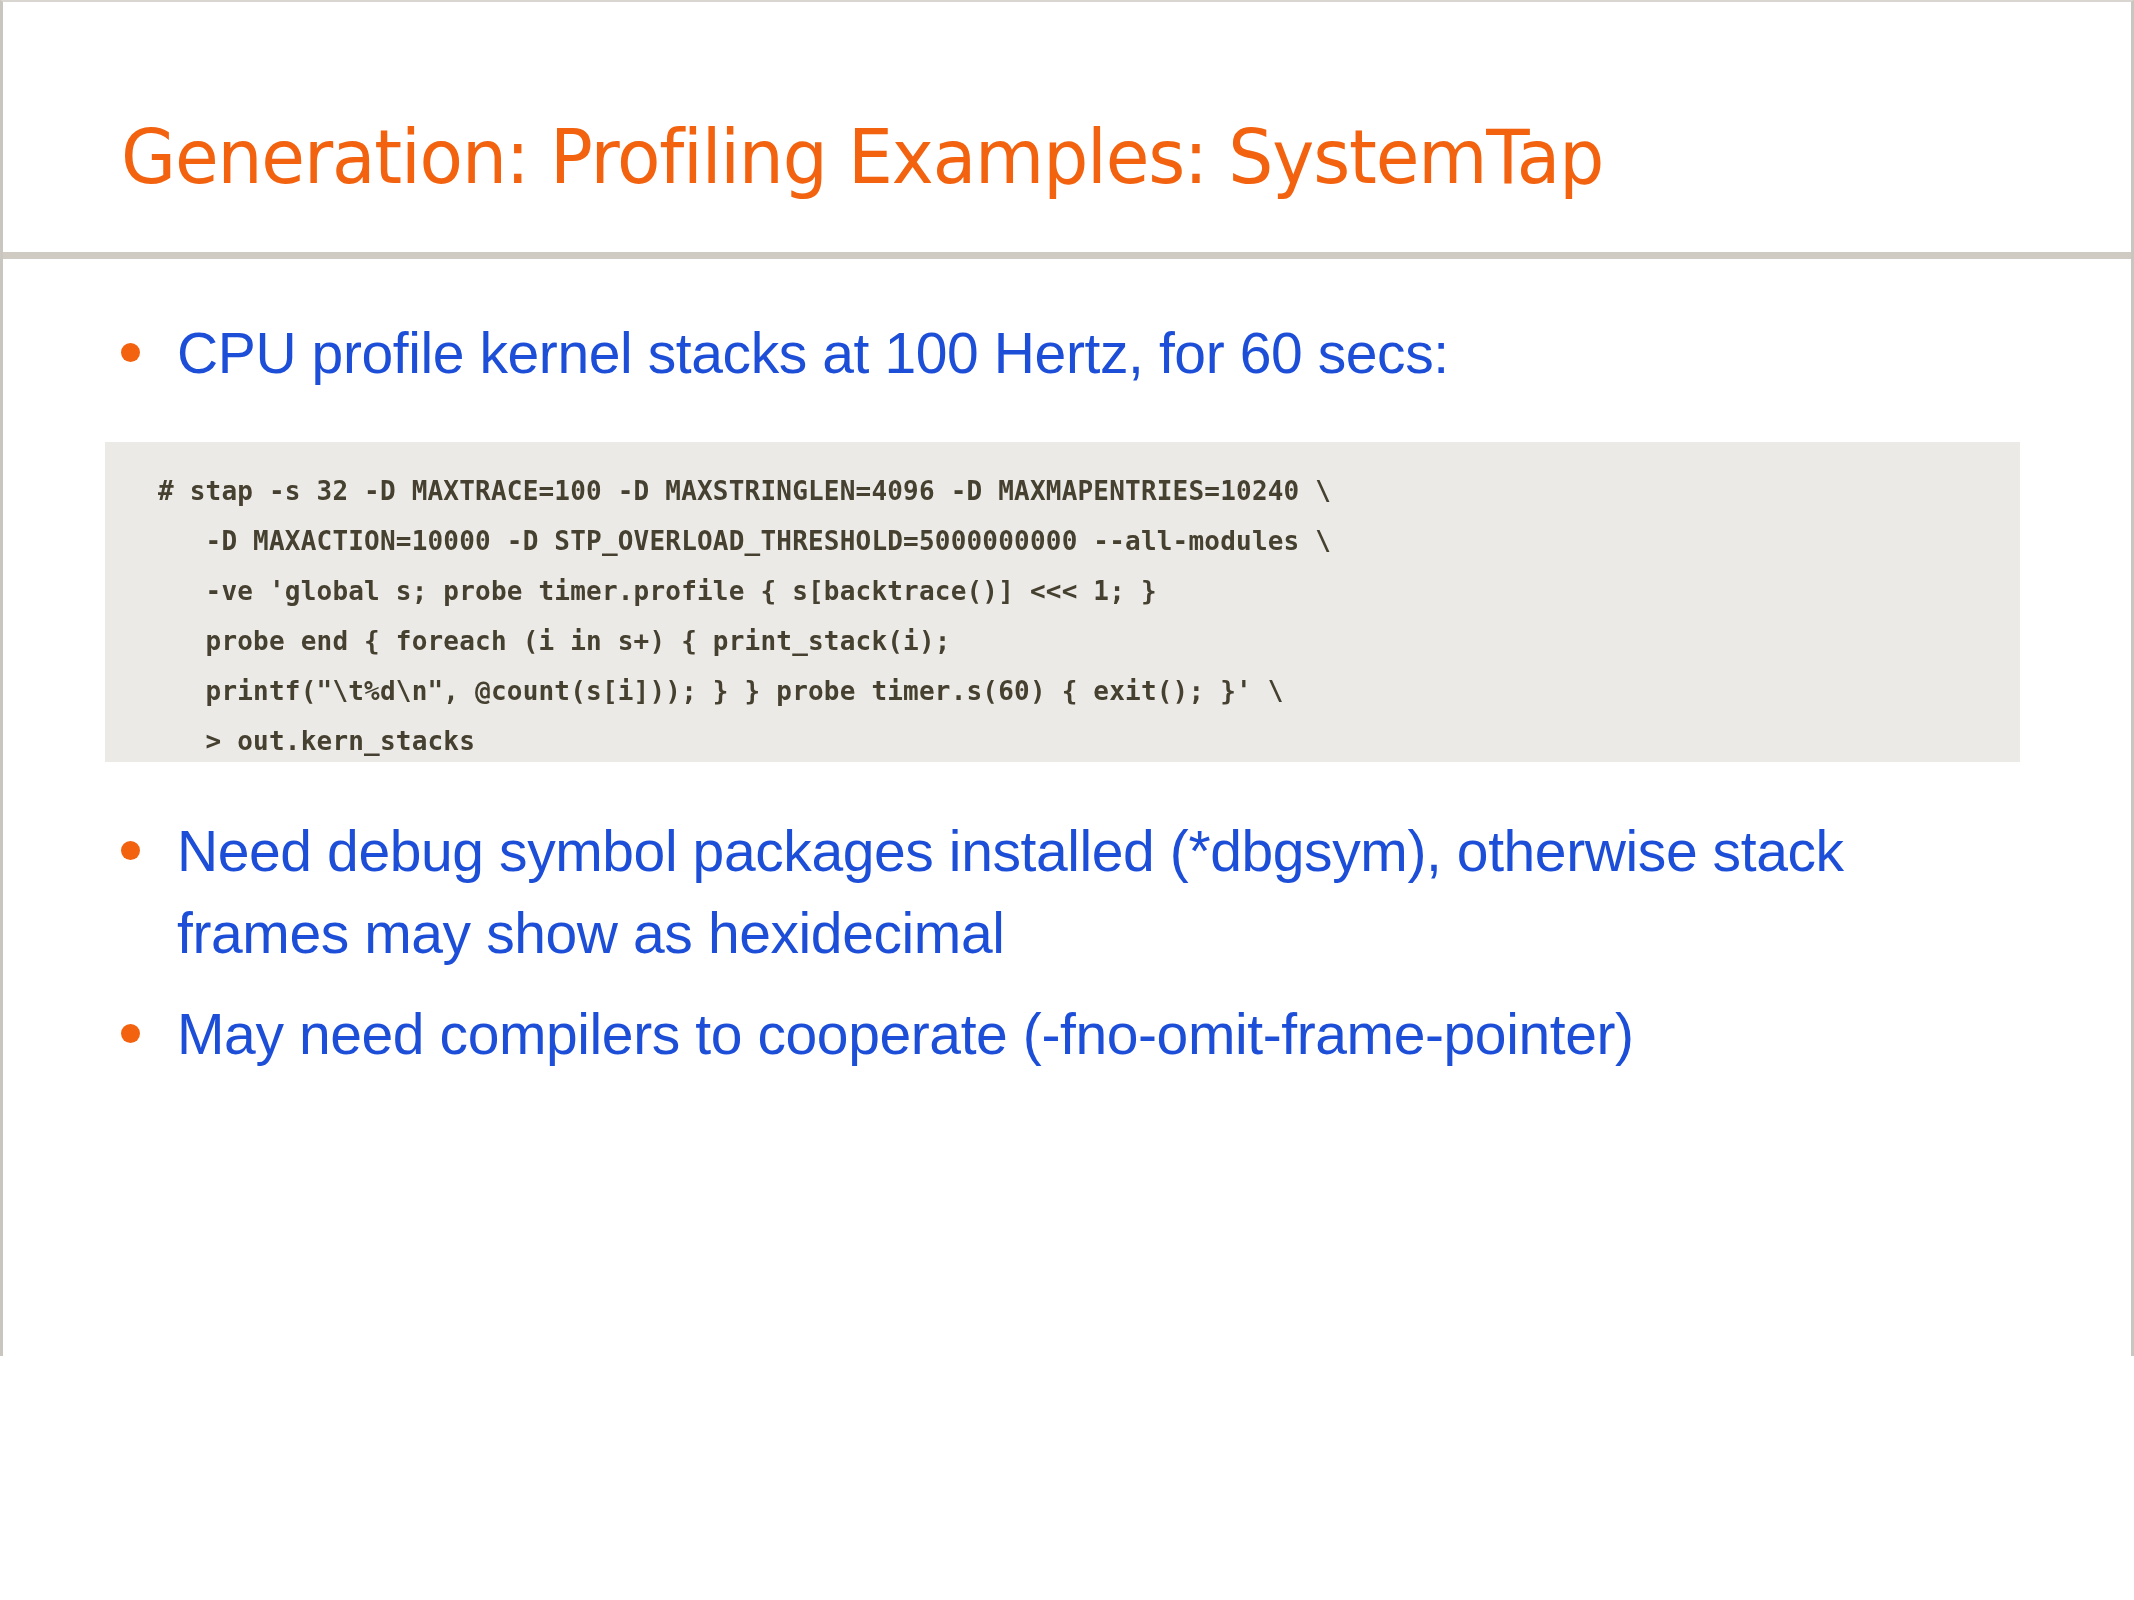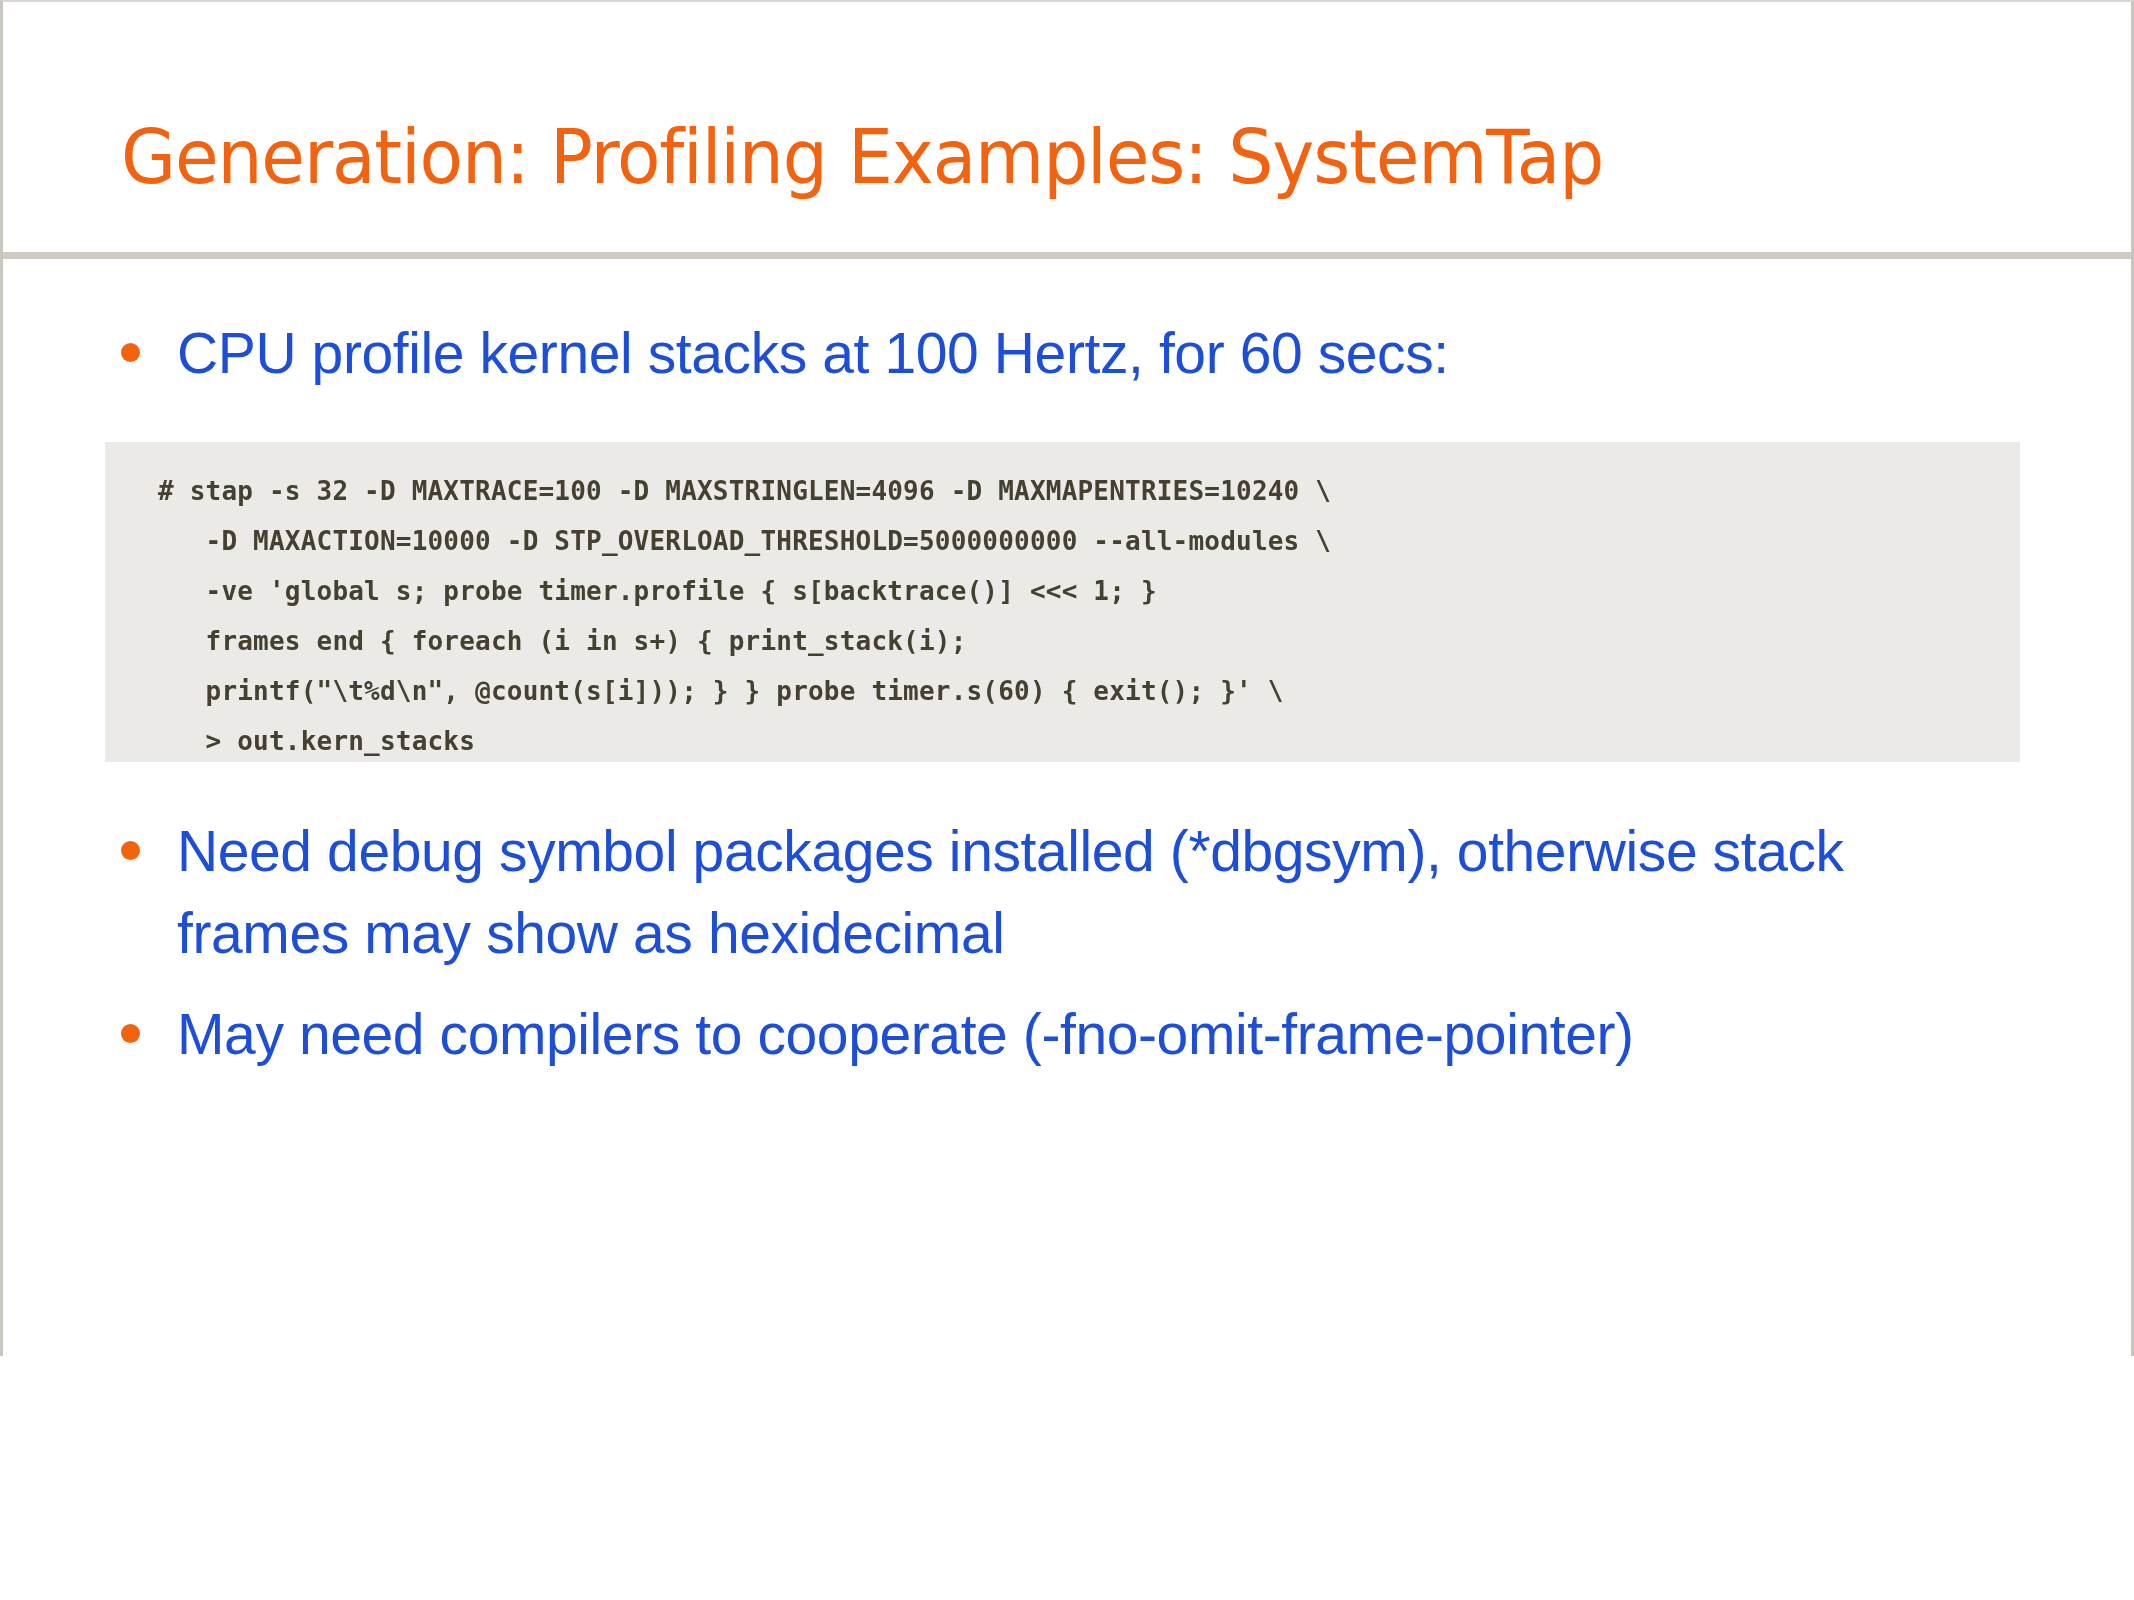--- a/index.html
+++ b/index.html
@@ -131,21 +131,21 @@
 
     <div class="bullet" id="bullet-1">
       <span class="dot"></span>
       <span class="btext">CPU profile kernel stacks at 100 Hertz, for 60 secs:</span>
     </div>
 
     <div class="code-block">
       <div class="code-line"># stap -s 32 -D MAXTRACE=100 -D MAXSTRINGLEN=4096 -D MAXMAPENTRIES=10240 \</div>
       <div class="code-line">   -D MAXACTION=10000 -D STP_OVERLOAD_THRESHOLD=5000000000 --all-modules \</div>
       <div class="code-line">   -ve 'global s; probe timer.profile { s[backtrace()] &lt;&lt;&lt; 1; }</div>
-      <div class="code-line">   frames end { foreach (i in s+) { print_stack(i);</div>
+      <div class="code-line">   probe end { foreach (i in s+) { print_stack(i);</div>
       <div class="code-line">   printf("\t%d\n", @count(s[i])); } } probe timer.s(60) { exit(); }' \</div>
       <div class="code-line">   &gt; out.kern_stacks</div>
     </div>
 
     <div class="bullet" id="bullet-2">
       <span class="dot"></span>
       <span class="btext">Need debug symbol packages installed (*dbgsym), otherwise stack frames may show as hexidecimal</span>
     </div>
 
     <div class="bullet" id="bullet-3">

